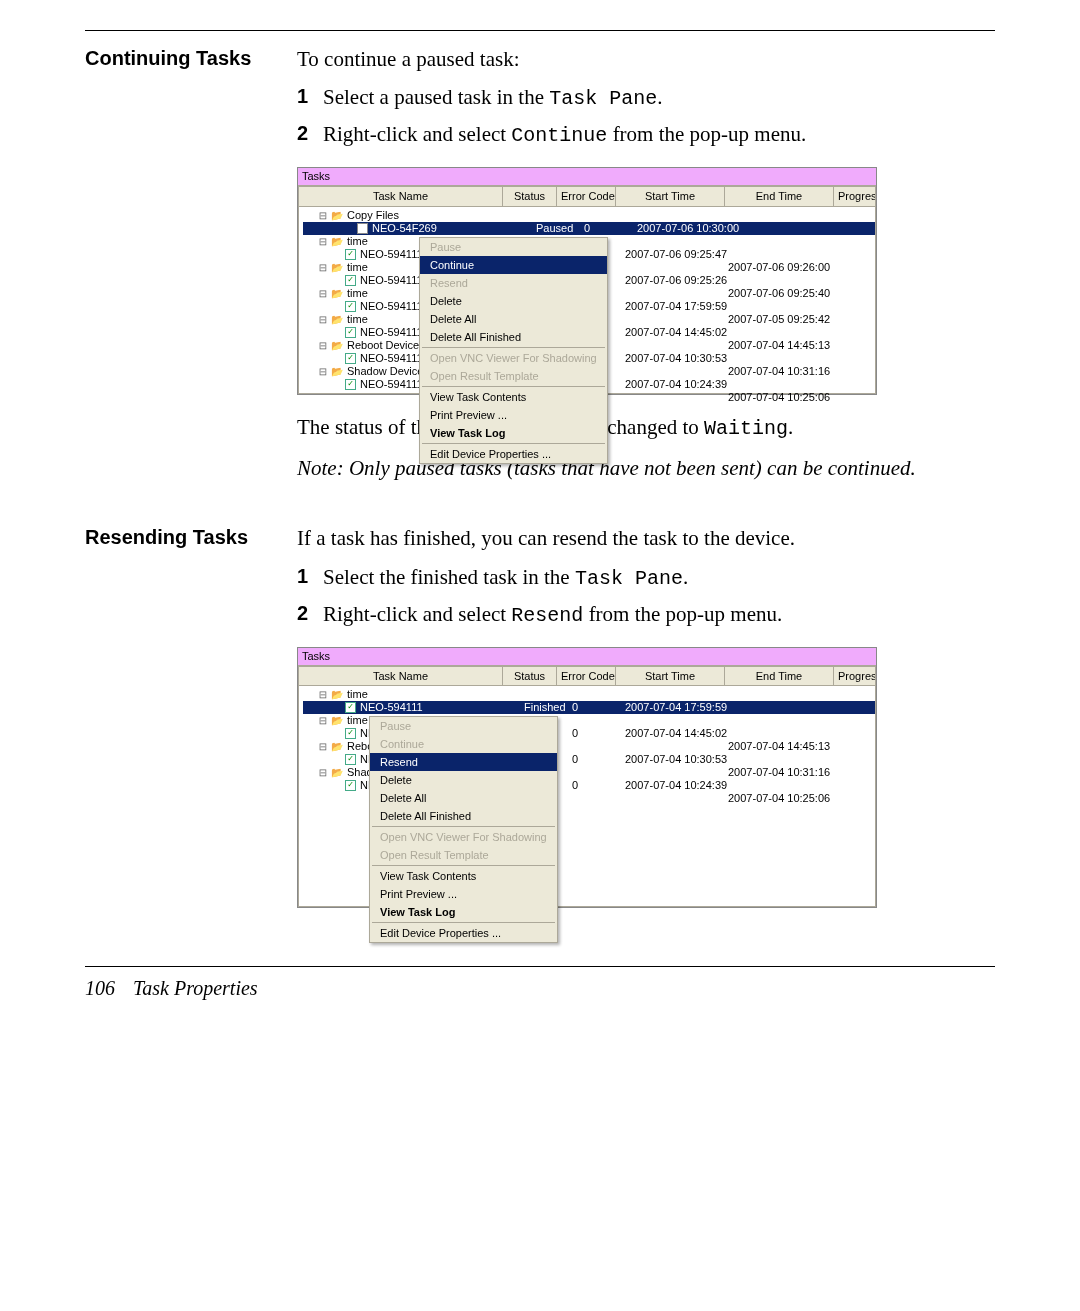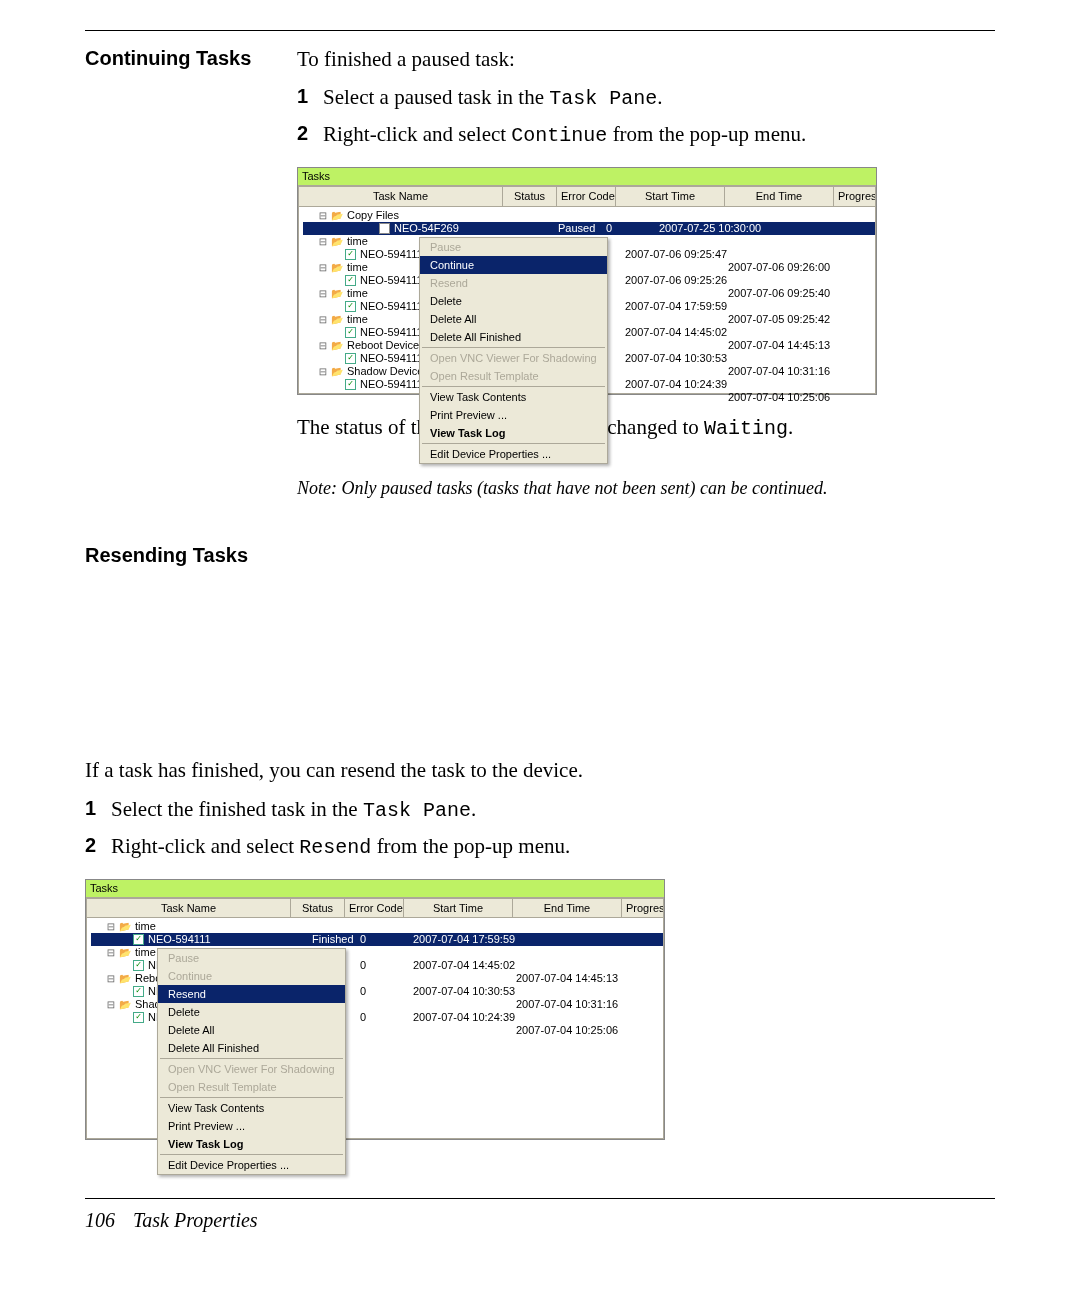--- a/index.html
+++ b/index.html
@@ -44,22 +44,22 @@
     line-height: 1.35;
   }
   .note {
     font-style: italic;
     margin: 0 0 24px 0;
     font-size: 21px;
     padding-left: 234px;
   }
   .note-inline {
     font-style: italic;
-    margin-top: 34px;
-    font-size: 18px;
+    margin-top: 12px;
+    font-size: 21px;
   }
   .ol {
     list-style: none;
     padding: 0;
     margin: 10px 0 0 0;
   }
   .ol li {
     display: flex;
     margin-bottom: 8px;
   }
@@ -76,21 +76,21 @@
   .mono {
     font-family: 'Courier New', monospace;
     font-size: 20px;
   }
   .screenshot {
     margin: 18px 0 18px 0;
     width: 580px;
   }
   .ss-outer {
     border: 1px solid #888;
-    background: #bef264;
+    background: #f0abfc;
     font-family: Tahoma, Arial, sans-serif;
     font-size: 11px;
     color: #000;
   }
   .ss-title {
     padding: 1px 4px;
     border-bottom: 1px solid #aca899;
   }
   .ss-table {
     width: 100%;
@@ -188,21 +188,21 @@
 </head>
 <body>
 
 <div class="page">
   <div class="rule"></div>
 
 
   <div class="content-row">
     <div class="left-label">Continuing Tasks</div>
     <div class="right-body">
-      <div>To finished a paused task:</div>
+      <div>To continue a paused task:</div>
       <ol class="ol">
         <li>
             <span class="num">1</span>
             <span class="txt"><span>Select a paused task in the </span><span class="mono">Task Pane</span><span>.</span></span>
           </li>
         <li>
             <span class="num">2</span>
             <span class="txt"><span>Right-click and select </span><span class="mono">Continue</span><span> from the pop-up menu.</span></span>
           </li>
       </ol>
@@ -229,28 +229,28 @@
                     <span class="fi exp">⊟</span>
                     <span class="fi folder">📂</span>
                     <span class="tree-label">Copy Files</span>
                   </div>
                   <div class="row-status"></div>
                   <div class="row-err"></div>
                   <div class="row-start"></div>
                   <div class="row-end"></div>
                 </div>
                 <div class="tree-row sel">
-                  <div class="row-task" style="padding-left: 28px; margin-left: 34px;">
+                  <div class="row-task" style="padding-left: 40px;">
                     <span class="fi exp"></span>
                     <span class="fi" style="background:#fff;border:1px solid #888;width:9px;height:9px;"></span>
                     <span class="tree-label">NEO-54F269</span>
                   </div>
                   <div class="row-status">Paused</div>
                   <div class="row-err">0</div>
-                  <div class="row-start">2007-07-25 10:30:00</div>
+                  <div class="row-start">2007-07-06 10:30:00</div>
                   <div class="row-end"></div>
                 </div>
                 <div class="tree-row">
                   <div class="row-task" style="padding-left: 14px;">
                     <span class="fi exp">⊟</span>
                     <span class="fi folder">📂</span>
                     <span class="tree-label">time</span>
                   </div>
                   <div class="row-status"></div>
                   <div class="row-err"></div>
@@ -400,21 +400,21 @@
         </div>
       </div>
 
       <div class="post-img-text">
         <span>The status of the paused task will be changed to </span><span class="mono">Waiting</span><span>.</span>
       </div>
       <div class="note-inline">Note: Only paused tasks (tasks that have not been sent) can be continued.</div>
     </div>
   </div>
 
-  <div class="content-row" style="margin-top:42px;flex-direction:column;">
+  <div class="content-row" style="margin-top:42px;">
     <div class="left-label">Resending Tasks</div>
     <div class="right-body">
       <div>If a task has finished, you can resend the task to the device.</div>
       <ol class="ol">
         <li>
             <span class="num">1</span>
             <span class="txt"><span>Select the finished task in the </span><span class="mono">Task Pane</span><span>.</span></span>
           </li>
         <li>
             <span class="num">2</span>

